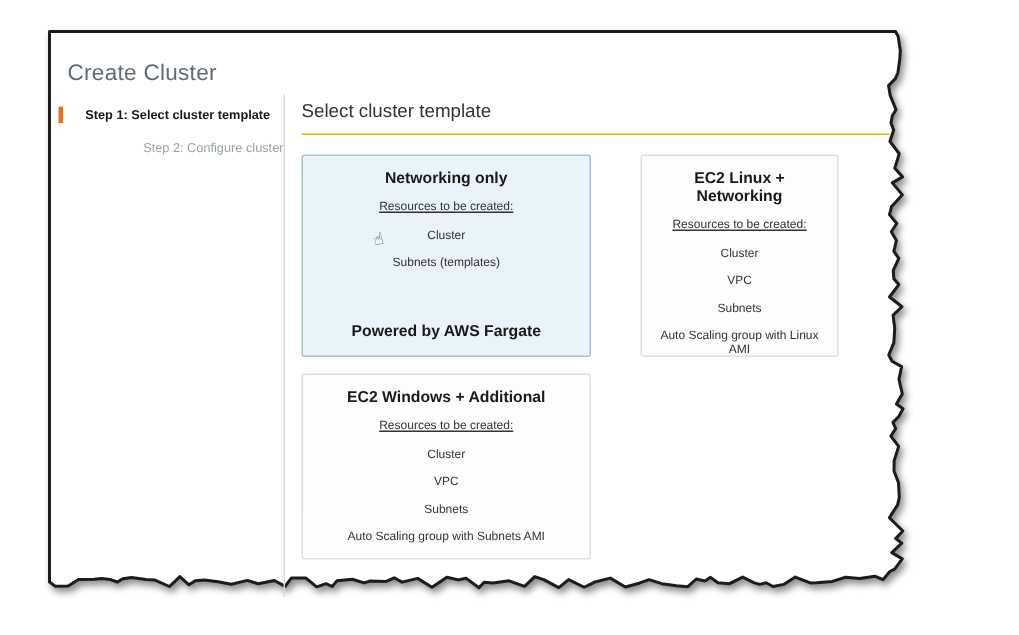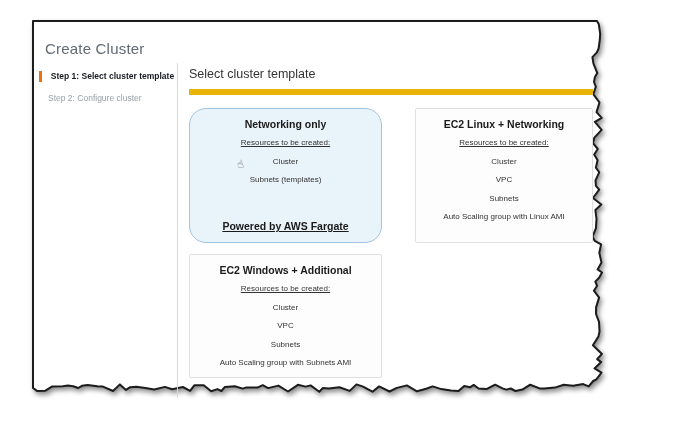--- a/index.html
+++ b/index.html
@@ -45,34 +45,35 @@
     border-left: 3px solid var(--accent, #ec7211);
     padding-left: 6px;
     font-weight: bold;
     color: #16191f;
     text-align: center;
   }
   .step.inactive {
     padding-left: 9px;
     margin-top: 11px;
     color: #98a2a8;
+    text-align: right;
   }
 
   .main {
     flex: 1;
     border-left: 1px solid #d9d9d9;
     padding: 0 2px 0 11px;
   }
   .section-heading {
     margin: 0;
     padding: 4px 0 8px;
     font-size: 12.5px;
     font-weight: 500;
     color: #333333;
-    border-bottom: 6px solid #eab308;
+    border-bottom: 1px solid #eab308;
   }
   .desc {
     margin: 7px 0 0;
     font-size: 8px;
     letter-spacing: -0.2px;
     line-height: 1.6;
     color: #3d3d3d;
     max-width: 393px;
   }
 
@@ -87,40 +88,38 @@
     background: #fdfdfd;
     text-align: center;
     padding: 9px 8px 8px;
     display: flex;
     flex-direction: column;
     position: relative;
   }
   .card.selected {
     background: var(--sel-bg, #e9f3fa);
     border-color: var(--sel-border, #a4c4de);
-    border-radius: 17px;
   }
-  .card.card-linux { width: 178px; }
+  .card.card-linux { width: 132px; }
   .card.card-windows { height: 124px; }
 
   .card-title { font-size: 10.5px; font-weight: bold; color: #1a1a1a; }
   .card-sub {
     font-size: 8px;
     color: #333333;
     text-decoration: underline;
     margin-top: 8px;
   }
   .res { font-size: 8px; color: #333333; margin-top: 9.5px; }
   .card-footer {
     margin-top: auto;
     font-weight: bold;
     font-size: 10.5px;
     color: #1a1a1a;
     padding-bottom: 2px;
-    text-decoration: underline;
   }
 
   .cursor {
     position: absolute;
     left: 47px; top: 49px;
     font-size: 11px;
     color: #4a4a4a;
     font-family: "DejaVu Sans", sans-serif;
     transform: rotate(-12deg);
     pointer-events: none;

